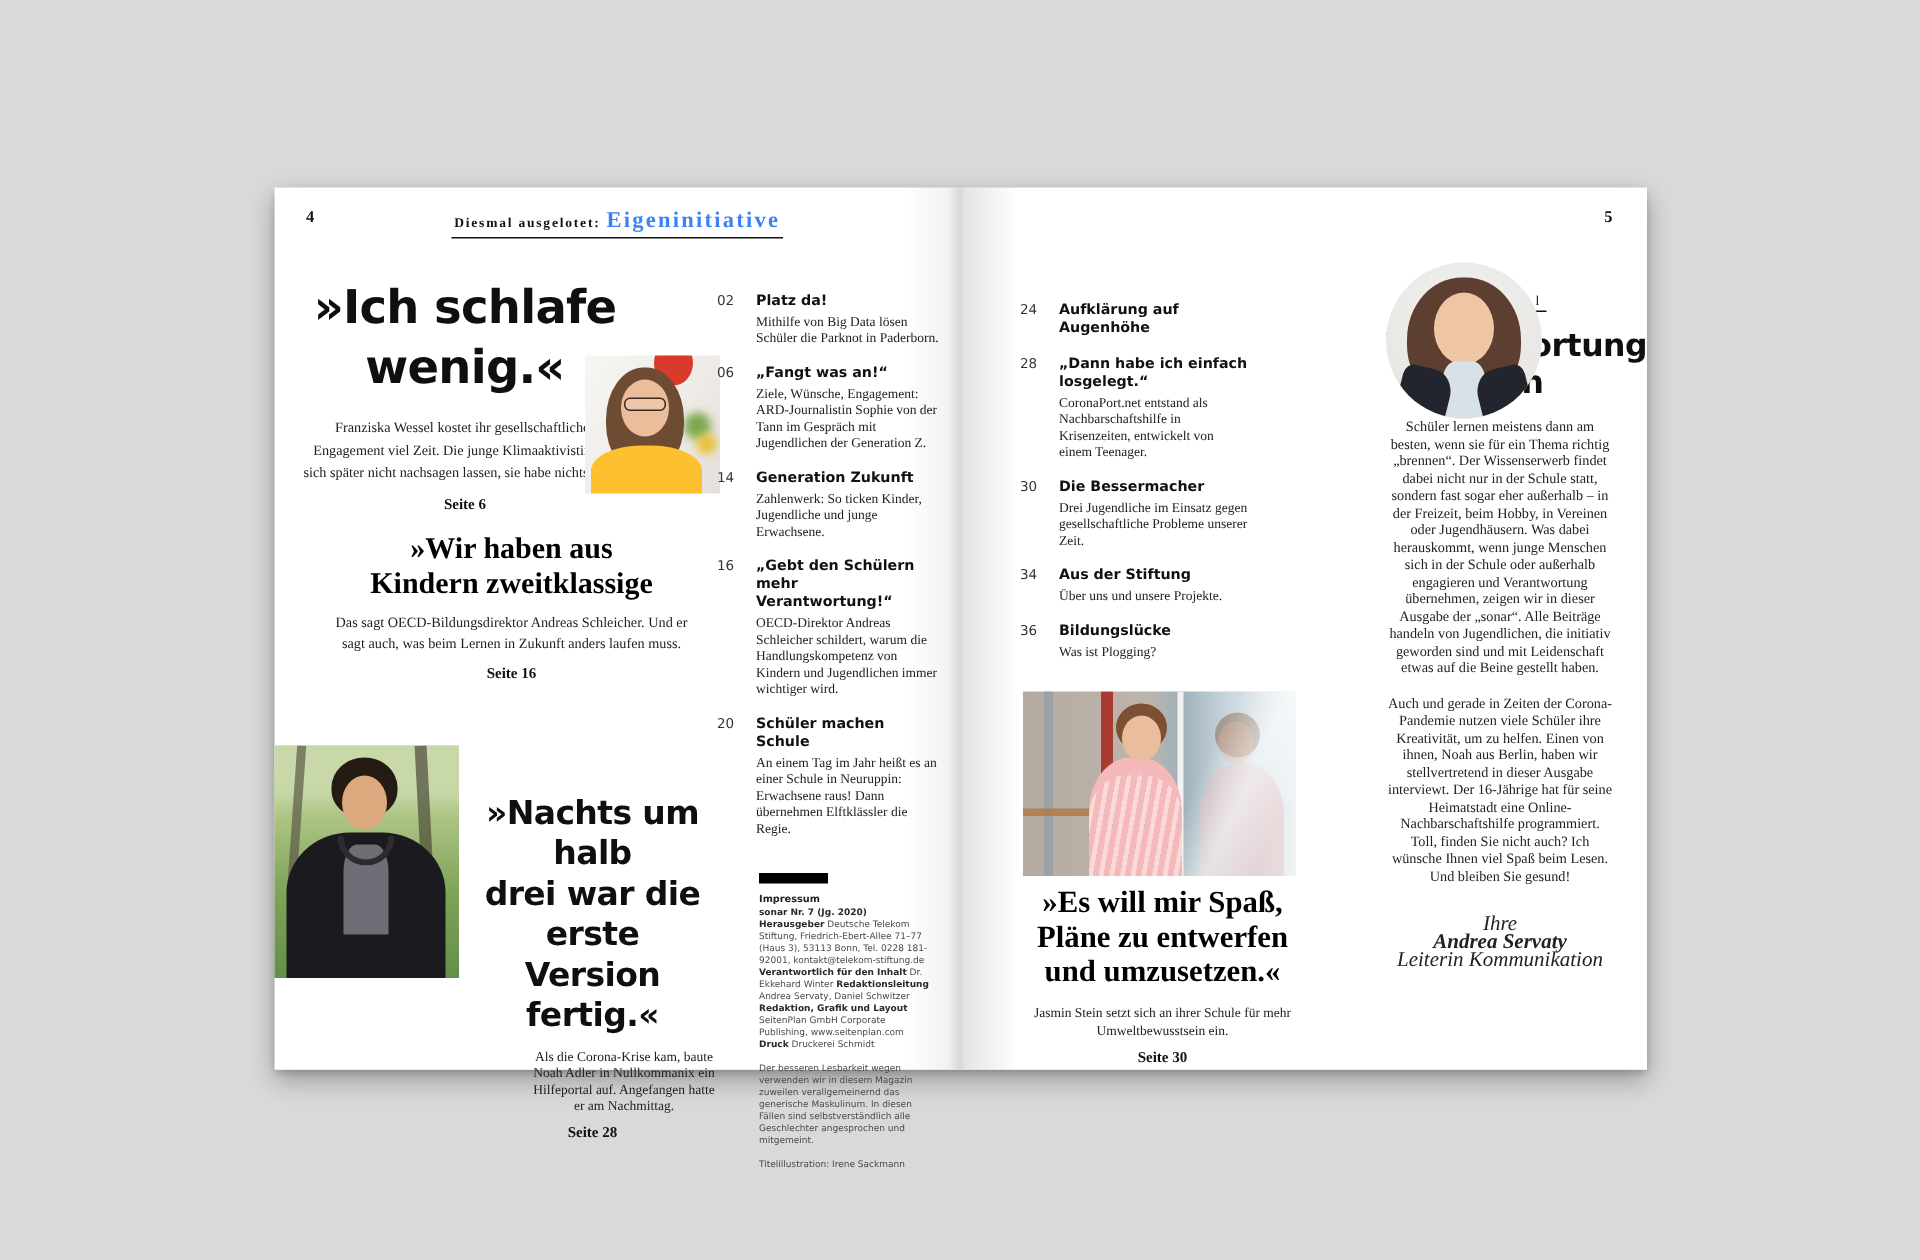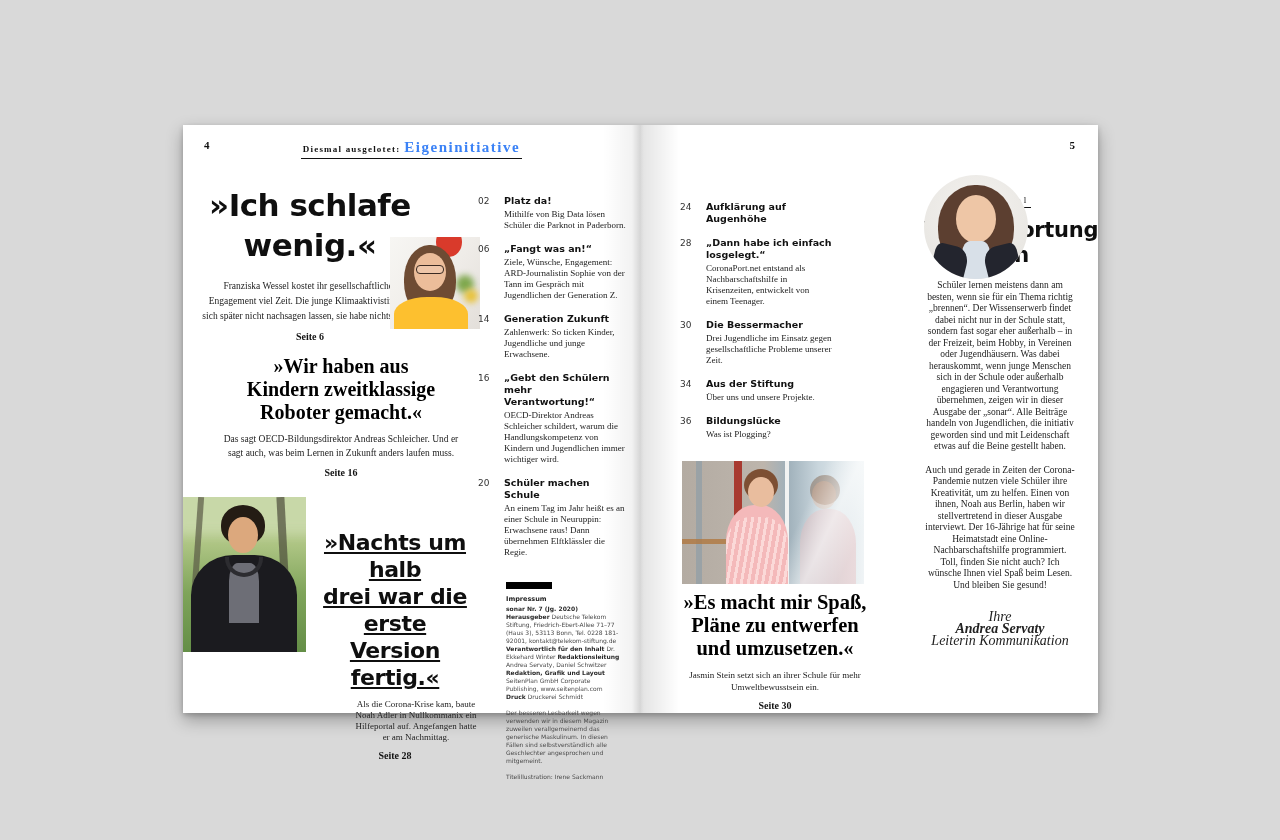--- a/index.html
+++ b/index.html
@@ -25,21 +25,21 @@
   .kicker { font:bold 9px "Liberation Serif", serif; letter-spacing:1.2px; color:#111; }
   .kicker-title { font:bold 15px "Liberation Serif", serif; letter-spacing:1.5px; color:#3b82f6; }
   .issue { font:bold 12px "Liberation Serif", serif; letter-spacing:3px; color:#111; }
 
   
   .feature { position:absolute; text-align:center; }
   .q-sans  { font-family:"DejaVu Sans", sans-serif; font-weight:bold; color:#0f0f0f; }
   .q-serif { font-family:"Liberation Serif", serif; font-weight:bold; color:#000000; }
   .f1 .ql { font-size:31px; line-height:40px; letter-spacing:-.5px; }
   .f2 .ql { font-size:20px; line-height:23px; }
-  .f3 .ql { font-size:22px; line-height:27px; letter-spacing:-.4px;text-decoration:underline; }
+  .f3 .ql { font-size:22px; line-height:27px; letter-spacing:-.4px; }
   .f4 .ql { font-size:20.5px; line-height:23px; }
   .dek { font-family:"Liberation Serif", serif; font-size:9.5px; line-height:15px; color:#222; margin-top:12px; }
   .pref { font:bold 10px "Liberation Serif", serif; color:#111; margin-top:7px; }
 
   
   .toc { position:absolute; }
   .toc-entry { display:flex; margin-bottom:12px; }
   .toc-num { flex:none; width:26px; font:9px "DejaVu Sans", sans-serif; color:#333; padding-top:1px; }
   .toc-title { font:bold 9.5px "DejaVu Sans", sans-serif; line-height:12px; color:#111; }
   .toc-desc { font-family:"Liberation Serif", serif; font-size:9px; line-height:11px; color:#222; margin-top:2px; }
@@ -177,21 +177,20 @@
         <span class="toc-body">
           <div class="toc-title">Schüler machen Schule</div>
           <div class="toc-desc">An einem Tag im Jahr heißt es an einer Schule in Neuruppin: Erwachsene raus! Dann übernehmen Elftklässler die Regie.</div>
         </span>
       </div>
     </div>
 
     <div class="feature f2" style="left:38px; top:230px; width:240px;">
       <div class="q-serif ql">»Wir haben aus</div>
       <div class="q-serif ql">Kindern zweitklassige</div>
-      <div class="q-serif ql">Roboter gemacht.«</div>
       <div class="dek" style="margin-top:8px; line-height:14px;">Das sagt OECD-Bildungsdirektor Andreas Schleicher. Und er sagt auch, was beim Lernen in Zukunft anders laufen muss.</div>
       <div class="pref">Seite 16</div>
     </div>
 
     <div class="photo photo-noah">
       <div class="p2-canopy"></div>
       <div class="p2-trunk1"></div>
       <div class="p2-trunk2"></div>
       <div class="p2-jacket"></div>
       <div class="p2-shirt"></div>
@@ -280,21 +279,21 @@
       <div class="p3-reflect-face"></div>
       <div class="p3-glare"></div>
       <div class="p3-frame"></div>
       <div class="p3-body"></div>
       <div class="p3-stripes"></div>
       <div class="p3-hair"></div>
       <div class="p3-face"></div>
     </div>
 
     <div class="feature f4" style="left:22px; top:466px; width:226px;">
-      <div class="q-serif ql">»Es macht mir Spaß,</div>
+      <div class="q-serif ql">»Es will mir Spaß,</div>
       <div class="q-serif ql">Pläne zu entwerfen</div>
       <div class="q-serif ql">und umzusetzen.«</div>
       <div class="dek" style="margin-top:9px; line-height:12px; font-size:9px;">Jasmin Stein setzt sich an ihrer Schule für mehr Umweltbewusstsein ein.</div>
       <div class="pref">Seite 30</div>
     </div>
 
     <div class="editorial">
       <div class="ed-circle photo">
         <div class="p4-hair"></div>
         <div class="p4-face"></div>

